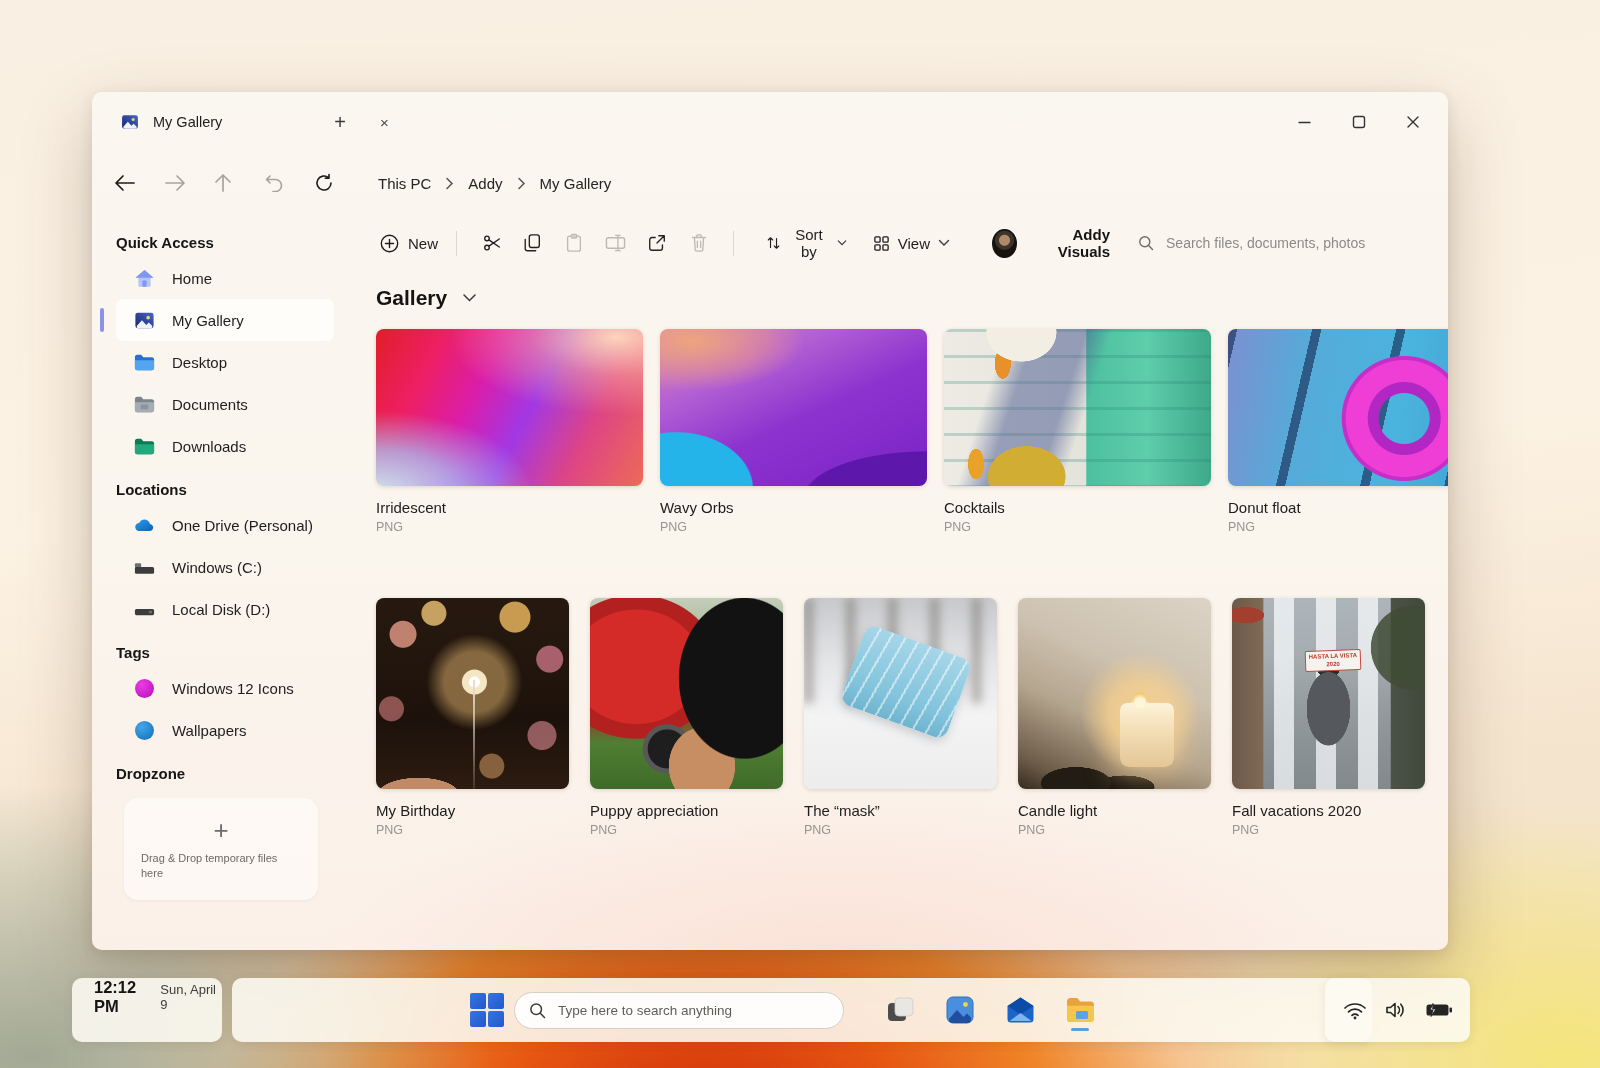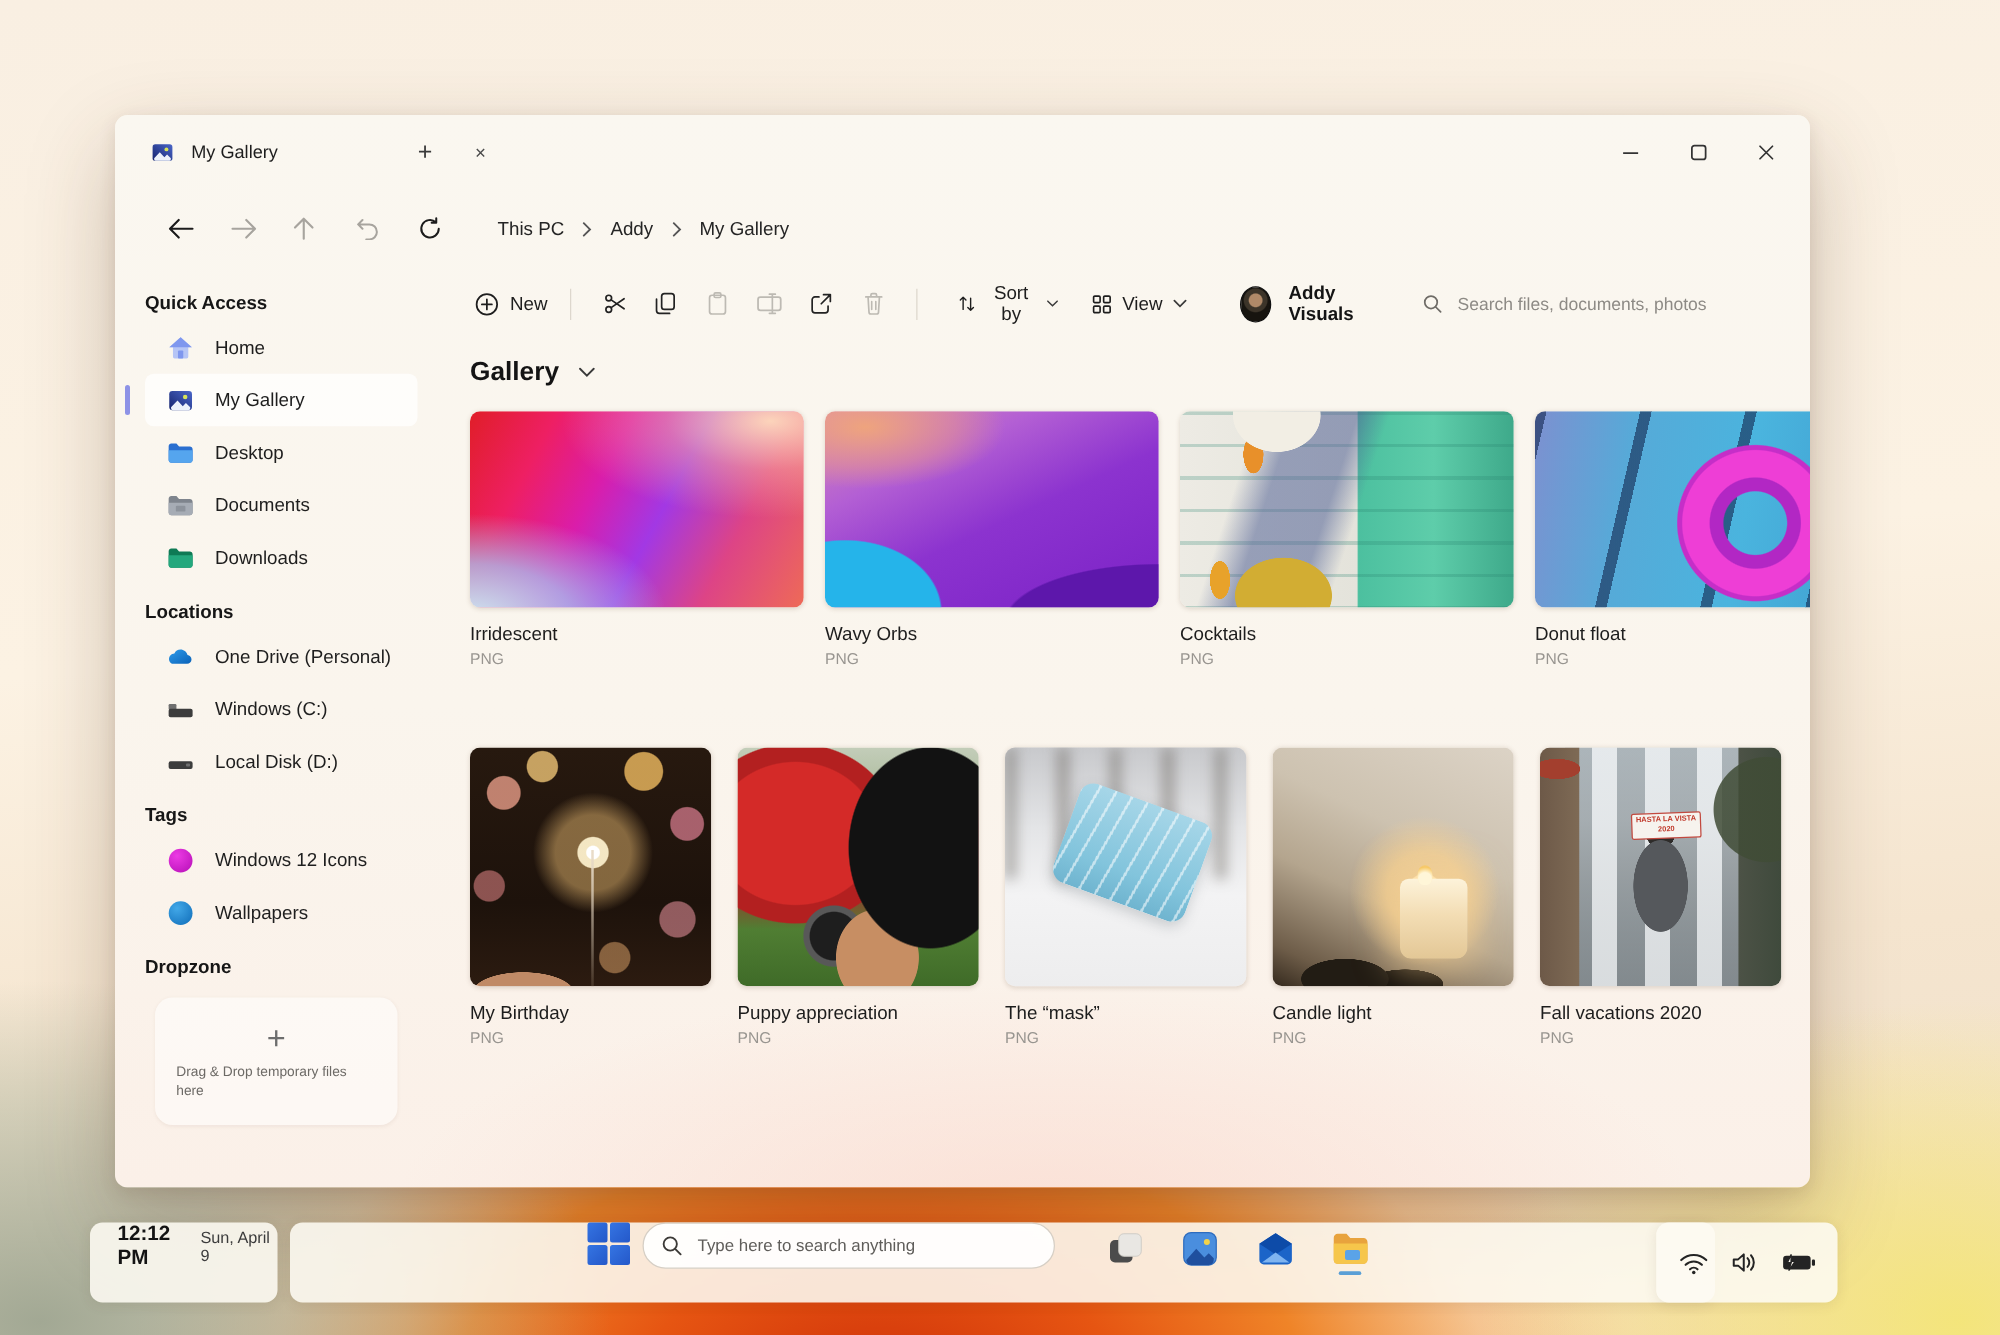--- a/index.html
+++ b/index.html
@@ -21,21 +21,21 @@
     display:flex;flex-direction:column;overflow:hidden;}
   .titlebar{height:60px;display:flex;align-items:center;padding:0 24px 0 26px;flex:none;}
   .tab{display:flex;align-items:center;gap:11px;}
   .tab-title{font-size:14.5px;color:#1d1d1d;}
   .tab-btn{border:none;background:none;color:#3a3a3a;font-size:20px;line-height:1;cursor:pointer;padding:4px 8px;}
   .tab-new{margin-left:104px;}
   .tab-close{margin-left:18px;font-size:15px;color:#4a4a4a;}
   .win-controls{margin-left:auto;display:flex;align-items:center;gap:32px;}
   .win-btn{border:none;background:none;padding:4px;cursor:pointer;display:flex;align-items:center;}
 
-  .navbar{height:62px;display:flex;align-items:center;padding:0 42px;flex:none;}
+  .navbar{height:62px;display:flex;align-items:center;padding:0 22px;flex:none;}
   .nav-btn{border:none;background:none;padding:0;margin:0;cursor:pointer;width:50px;display:flex;align-items:center;}
   .crumbs{display:flex;align-items:center;gap:14px;margin-left:14px;font-size:15px;color:#252525;}
   .crumb{cursor:pointer;}
   .crumb-sep{color:#6a6a6a;display:flex;align-items:center;}
 
   .win-body{flex:1;display:flex;min-height:0;}
 
   
   .sidebar{width:258px;flex:none;padding:6px 0 0 24px;box-sizing:border-box;}
   .sec-label{font-size:15px;font-weight:700;color:#161616;margin:14px 0 6px 0;}
@@ -53,21 +53,21 @@
   .dz-text{font-size:11px;color:#6d6a66;text-align:left;width:160px;line-height:1.35;}
 
   
   .main{flex:1;min-width:0;padding:0 0 13px 26px;overflow:hidden;}
   .toolbar{height:58px;display:flex;align-items:center;}
   .tb-new{display:flex;align-items:center;gap:9px;border:none;background:none;cursor:pointer;font-size:15px;color:#1e1e1e;padding:6px 4px;}
   .tb-sep{width:1px;height:25px;background:#ddd7cd;margin:0 14px;}
   .tb-ic{border:none;background:none;cursor:pointer;width:48px;display:flex;align-items:center;justify-content:center;padding:6px 0;}
   .tb-ic.disabled{cursor:default;}
   .tb-drop{display:flex;align-items:center;gap:8px;border:none;background:none;cursor:pointer;font-size:15px;color:#1e1e1e;padding:6px 8px;margin-left:10px;}
-  .tb-user{display:flex;align-items:center;gap:14px;margin-left:34px;cursor:pointer;}
+  .tb-user{display:flex;align-items:center;gap:14px;margin-left:34px;cursor:pointer;text-align:right;}
   .avatar{width:27px;height:27px;border-radius:50%;border:1.5px solid #111;
     background:radial-gradient(circle at 50% 38%,#b08968 0 5px,#3c3429 6px 9px,#17140f 10px);}
   .user-name{font-size:15px;font-weight:600;color:#141414;}
   .tb-search{display:flex;align-items:center;gap:10px;margin-left:28px;flex:1;}
   .tb-search input{border:none;background:transparent;outline:none;font-size:14px;color:#3a3a3a;width:280px;font-family:inherit;}
   .tb-search input::placeholder{color:#8d8a85;}
 
   .gal-head{display:flex;align-items:center;gap:15px;margin-top:14px;cursor:pointer;width:130px;}
   .gal-title{font-size:21px;font-weight:700;color:#141414;}
 
@@ -152,21 +152,21 @@
   .th-fall .fall-sign{position:absolute;left:38%;top:27%;width:52px;height:17px;background:#f6f3ee;border:1px solid #c2493f;
     border-radius:2px;transform:rotate(-2deg);color:#c0392b;font-size:6px;font-weight:700;line-height:1.3;
     display:flex;align-items:center;justify-content:center;text-align:center;padding:1px;}
 
   
   .tb-card{position:absolute;bottom:26px;height:64px;border-radius:10px;background:rgba(253,250,243,.88);
     box-shadow:0 2px 10px rgba(80,60,40,.10);}
   .clock-card{left:72px;width:150px;display:flex;flex-direction:row;justify-content:center;padding-left:22px;box-sizing:border-box;cursor:pointer;}
   .clock-time{font-size:16.5px;font-weight:700;color:#141414;}
   .clock-date{font-size:13px;color:#3c3c3c;margin-top:4px;}
-  .center-card{left:232px;width:1140px;display:flex;align-items:flex-start;}
+  .center-card{left:232px;width:1140px;display:flex;align-items:center;}
   .start-spacer{width:238px;flex:none;}
   .start-btn{border:none;background:none;cursor:pointer;padding:0;width:34px;height:34px;flex:none;
     display:grid;grid-template-columns:16px 16px;grid-template-rows:16px 16px;gap:2px;}
   .start-btn span{background:linear-gradient(135deg,#3575e3,#2458c9);border-radius:2px;}
   .tb-searchpill{margin-left:10px;width:330px;height:37px;border-radius:19px;background:rgba(255,255,255,.92);
     border:1px solid #d6cfc5;display:flex;align-items:center;gap:10px;padding:0 14px;box-sizing:border-box;}
   .tb-searchpill input{border:none;background:transparent;outline:none;font-size:13.5px;color:#3a3a3a;flex:1;font-family:inherit;}
   .tb-searchpill input::placeholder{color:#5f5d5a;}
   .dock{display:flex;align-items:center;gap:24px;margin-left:38px;}
   .dock-btn{border:none;background:none;cursor:pointer;padding:0;position:relative;width:36px;height:42px;

